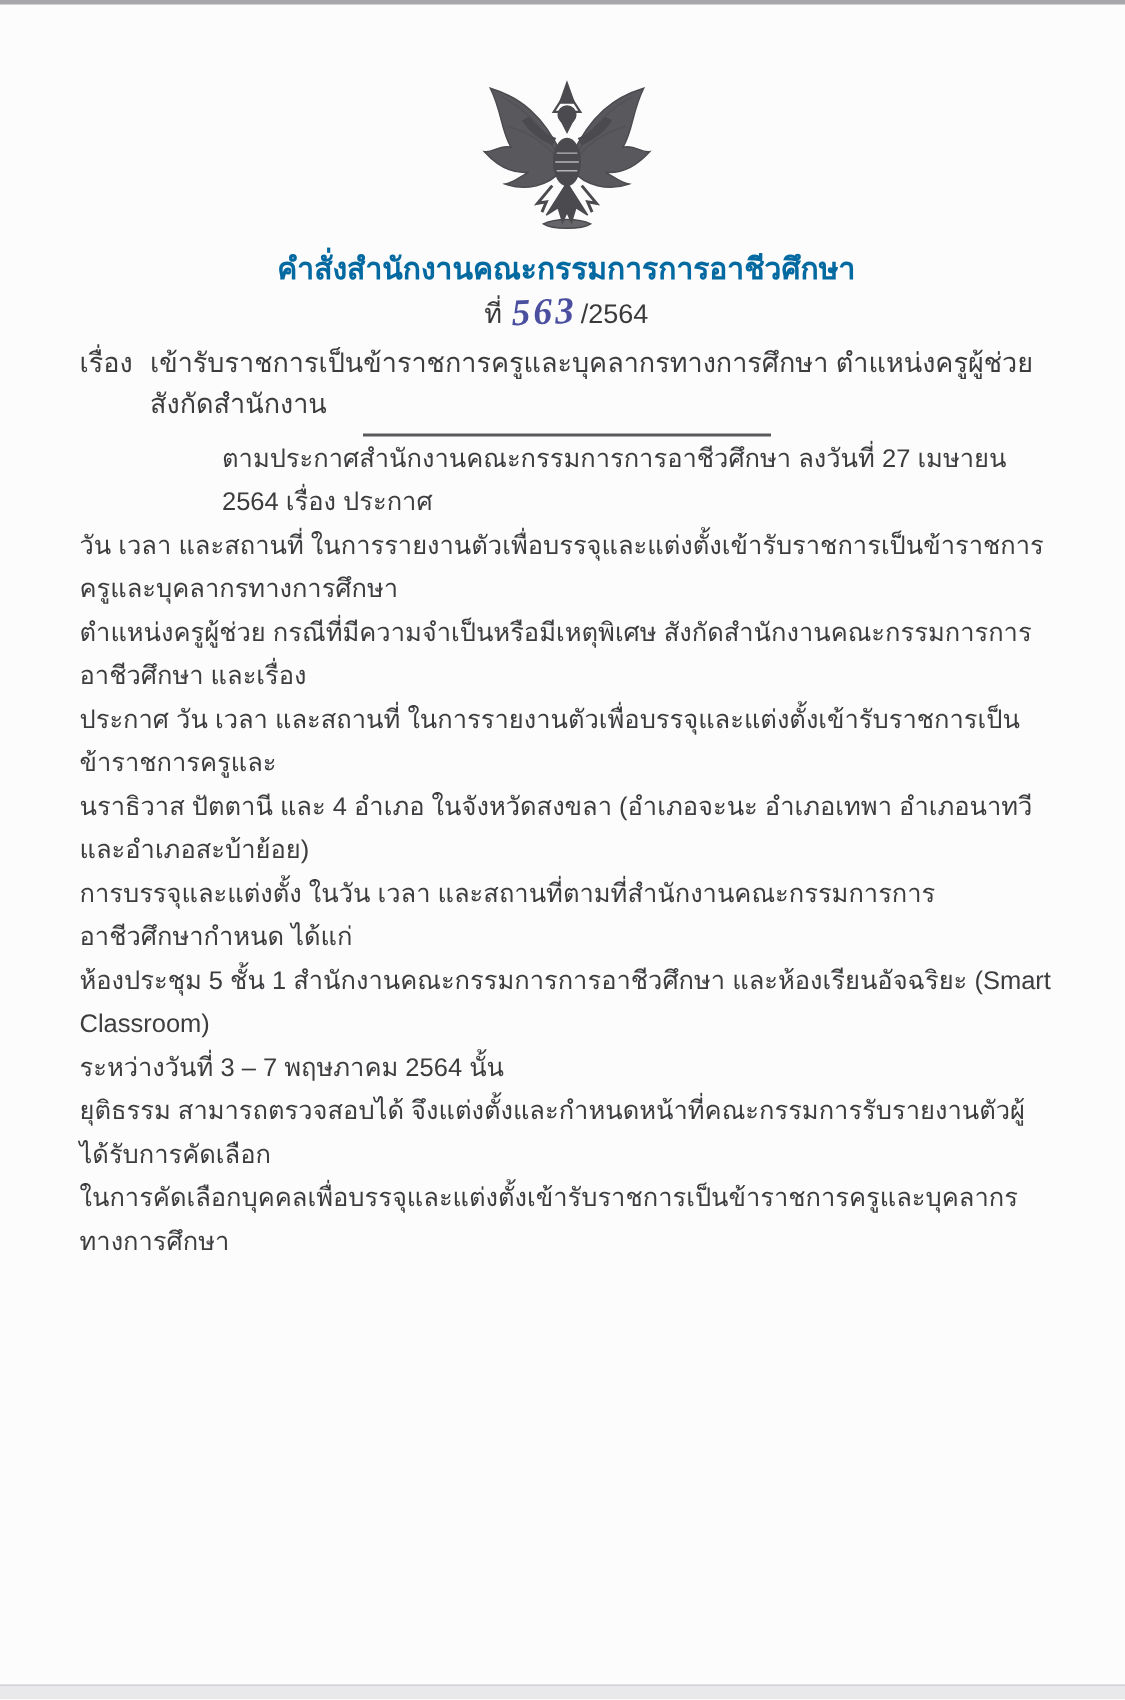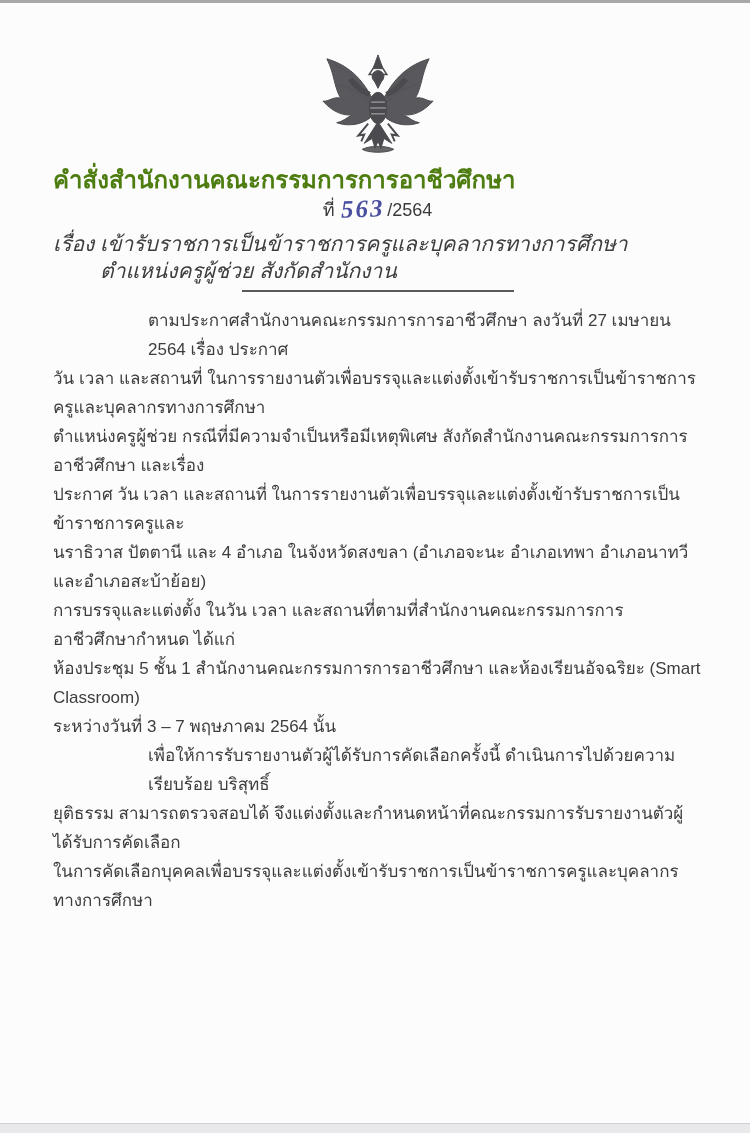--- a/index.html
+++ b/index.html
@@ -16,45 +16,45 @@
   .edge-bottom{
     position:absolute;left:0;bottom:0;width:100%;height:9px;
     background:#e9e9ec;border-top:1px solid #d2d2d6;
   }
   .content{padding:0 48px 0 53px;}
   .emblem{
     margin:48px auto 0 auto;width:118px;height:112px;
     display:flex;align-items:center;justify-content:center;
   }
   .doc-title{
-    margin-top:4px;text-align:left;
-    font-size:24px;line-height:26px;font-weight:600;color:#4d7c0f;
+    margin-top:4px;text-align:center;
+    font-size:20px;line-height:26px;font-weight:600;color:#0369a1;
   }
   .order-line{
     text-align:center;font-size:18px;line-height:30px;color:#3a3a3c;
   }
   .handwritten{
     display:inline-block;
     font-family:"Liberation Serif", serif;
     font-style:italic;font-weight:600;
     font-size:25px;letter-spacing:2px;
     transform:rotate(-2deg) translateY(1px);
     margin:0 3px 0 6px;
   }
   .subject{
     margin-top:5px;display:flex;align-items:flex-start;
-    font-size:21px;line-height:27px;font-style:italic;
+    font-size:18px;line-height:27px;
   }
   .subject-label{flex:0 0 47px;}
   .subject-lines{flex:1;}
   .divider{
     width:272px;margin:6px auto 0 auto;
     border-top:2px solid #5a5a5e;height:0;
   }
-  .para{margin-top:14px;font-size:17px;line-height:29px;}
+  .para{font-size:17px;line-height:29px;}
   .para.second{margin-top:0;}
   .para .indent{padding-left:95px;}
   .garuda{display:block;}
 </style>
 </head>
 <body>
 
 <div class="page">
   <div class="edge-top"></div>
 
@@ -112,21 +112,20 @@
       <div>วัน เวลา และสถานที่ ในการรายงานตัวเพื่อบรรจุและแต่งตั้งเข้ารับราชการเป็นข้าราชการครูและบุคลากรทางการศึกษา</div>
       <div>ตำแหน่งครูผู้ช่วย กรณีที่มีความจำเป็นหรือมีเหตุพิเศษ สังกัดสำนักงานคณะกรรมการการอาชีวศึกษา และเรื่อง</div>
       <div>ประกาศ วัน เวลา และสถานที่ ในการรายงานตัวเพื่อบรรจุและแต่งตั้งเข้ารับราชการเป็นข้าราชการครูและ</div>
       <div>นราธิวาส ปัตตานี และ 4 อำเภอ ในจังหวัดสงขลา (อำเภอจะนะ อำเภอเทพา อำเภอนาทวี และอำเภอสะบ้าย้อย)</div>
       <div>การบรรจุและแต่งตั้ง ในวัน เวลา และสถานที่ตามที่สำนักงานคณะกรรมการการอาชีวศึกษากำหนด ได้แก่</div>
       <div>ห้องประชุม 5 ชั้น 1 สำนักงานคณะกรรมการการอาชีวศึกษา และห้องเรียนอัจฉริยะ (Smart Classroom)</div>
       <div>ระหว่างวันที่ 3 – 7 พฤษภาคม 2564 นั้น</div>
     </div>
 
     <div class="para second">
-      <div class="indent">เพื่อให้การรับรายงานตัวผู้ได้รับการคัดเลือกครั้งนี้ ดำเนินการไปด้วยความเรียบร้อย บริสุทธิ์</div>
       <div>ยุติธรรม สามารถตรวจสอบได้ จึงแต่งตั้งและกำหนดหน้าที่คณะกรรมการรับรายงานตัวผู้ได้รับการคัดเลือก</div>
       <div>ในการคัดเลือกบุคคลเพื่อบรรจุและแต่งตั้งเข้ารับราชการเป็นข้าราชการครูและบุคลากรทางการศึกษา</div>
 
     </div>
 
   </div>
 
   <div class="edge-bottom"></div>
 </div>
 

